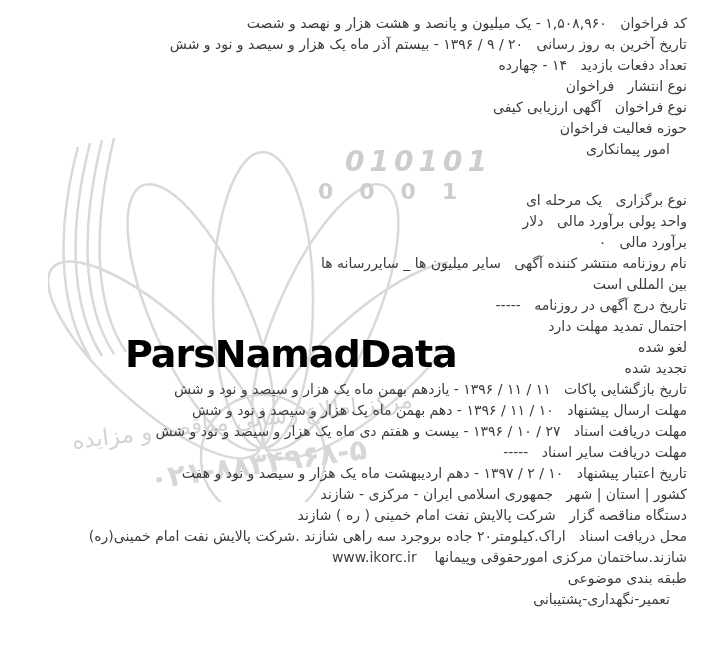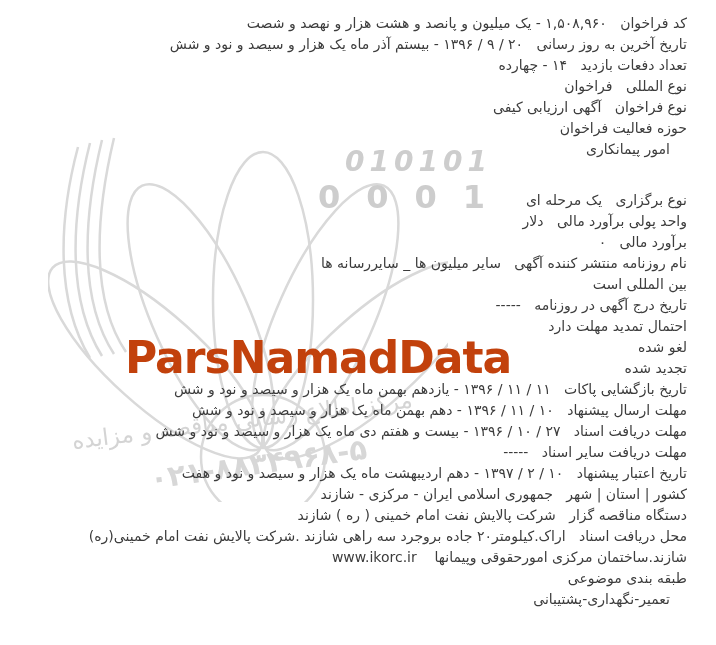--- a/index.html
+++ b/index.html
@@ -9,24 +9,24 @@
     font-family:"DejaVu Sans", sans-serif;
   }
   
   .wm-layer{position:absolute;inset:0;z-index:0;pointer-events:none;}
   .wm-flower{position:absolute;left:48px;top:132px;}
   .wm-digits{
     position:absolute;color:#cdcdcd;font-weight:bold;
     font-family:"DejaVu Sans", sans-serif;line-height:1;
   }
   .wm-digits.row1{left:345px;top:148px;font-size:28px;letter-spacing:5px;font-style:italic;}
-  .wm-digits.row2{left:318px;top:181px;font-size:32px;letter-spacing:26px;}
+  .wm-digits.row2{left:318px;top:181px;font-size:22px;letter-spacing:26px;}
   .wm-brand{
     position:absolute;left:125px;top:332px;
-    font-size:44px;font-weight:bold;color:#c2410c;letter-spacing:-1px;
+    font-size:38px;font-weight:bold;color:#000000;letter-spacing:-1px;
     font-family:"DejaVu Sans", sans-serif;white-space:nowrap;
   }
   .wm-diag{
     position:absolute;color:#d4d4d4;white-space:nowrap;
     font-family:"DejaVu Sans", sans-serif;
     transform-origin:left center;
   }
   .wm-diag.text{
     left:72px;top:428px;font-size:23px;letter-spacing:3px;
     transform:rotate(-7deg);direction:rtl;
@@ -86,21 +86,21 @@
   <div class="wm-brand">ParsNamadData</div>
 
   <div class="wm-diag text">مرکز اطلاع رسانی مناقصه و مزایده</div>
   <div class="wm-diag phone">۰۲۱-۸۸۳۴۹۶۸-۵</div>
 </div>
 
 <main class="content">
     <div class="line"><span class="lbl">کد فراخوان</span>&nbsp;&nbsp; <span class="val">۱,۵۰۸,۹۶۰ - یک میلیون و پانصد و هشت هزار و نهصد و شصت</span></div>
     <div class="line"><span class="lbl">تاریخ آخرین به روز رسانی</span>&nbsp;&nbsp; <span class="val">۲۰ / ۹ / ۱۳۹۶ - بیستم آذر ماه یک هزار و سیصد و نود و شش</span></div>
     <div class="line"><span class="lbl">تعداد دفعات بازدید</span>&nbsp;&nbsp; <span class="val">۱۴ - چهارده</span></div>
-    <div class="line"><span class="lbl">نوع المللی</span>&nbsp;&nbsp; <span class="val">فراخوان</span></div>
+    <div class="line"><span class="lbl">نوع انتشار</span>&nbsp;&nbsp; <span class="val">فراخوان</span></div>
     <div class="line"><span class="lbl">نوع فراخوان</span>&nbsp;&nbsp; <span class="val">آگهی ارزیابی کیفی</span></div>
     <div class="line"><span class="lbl">حوزه فعالیت فراخوان</span></div>
     <div class="line indent"><span class="val">امور پیمانکاری</span></div>
     <div class="spacer"></div>
     <div class="line"><span class="lbl">نوع برگزاری</span>&nbsp;&nbsp; <span class="val">یک مرحله ای</span></div>
     <div class="line"><span class="lbl">واحد پولی برآورد مالی</span>&nbsp;&nbsp; <span class="val">دلار</span></div>
     <div class="line"><span class="lbl">برآورد مالی</span>&nbsp;&nbsp; <span class="val">۰</span></div>
     <div class="line"><span class="lbl">نام روزنامه منتشر کننده آگهی</span>&nbsp;&nbsp; <span class="val">سایر میلیون ها _ سایررسانه ها</span></div>
     <div class="line"><span class="lbl">بین المللی است</span></div>
     <div class="line"><span class="lbl">تاریخ درج آگهی در روزنامه</span>&nbsp;&nbsp; <span class="val">-----</span></div>

